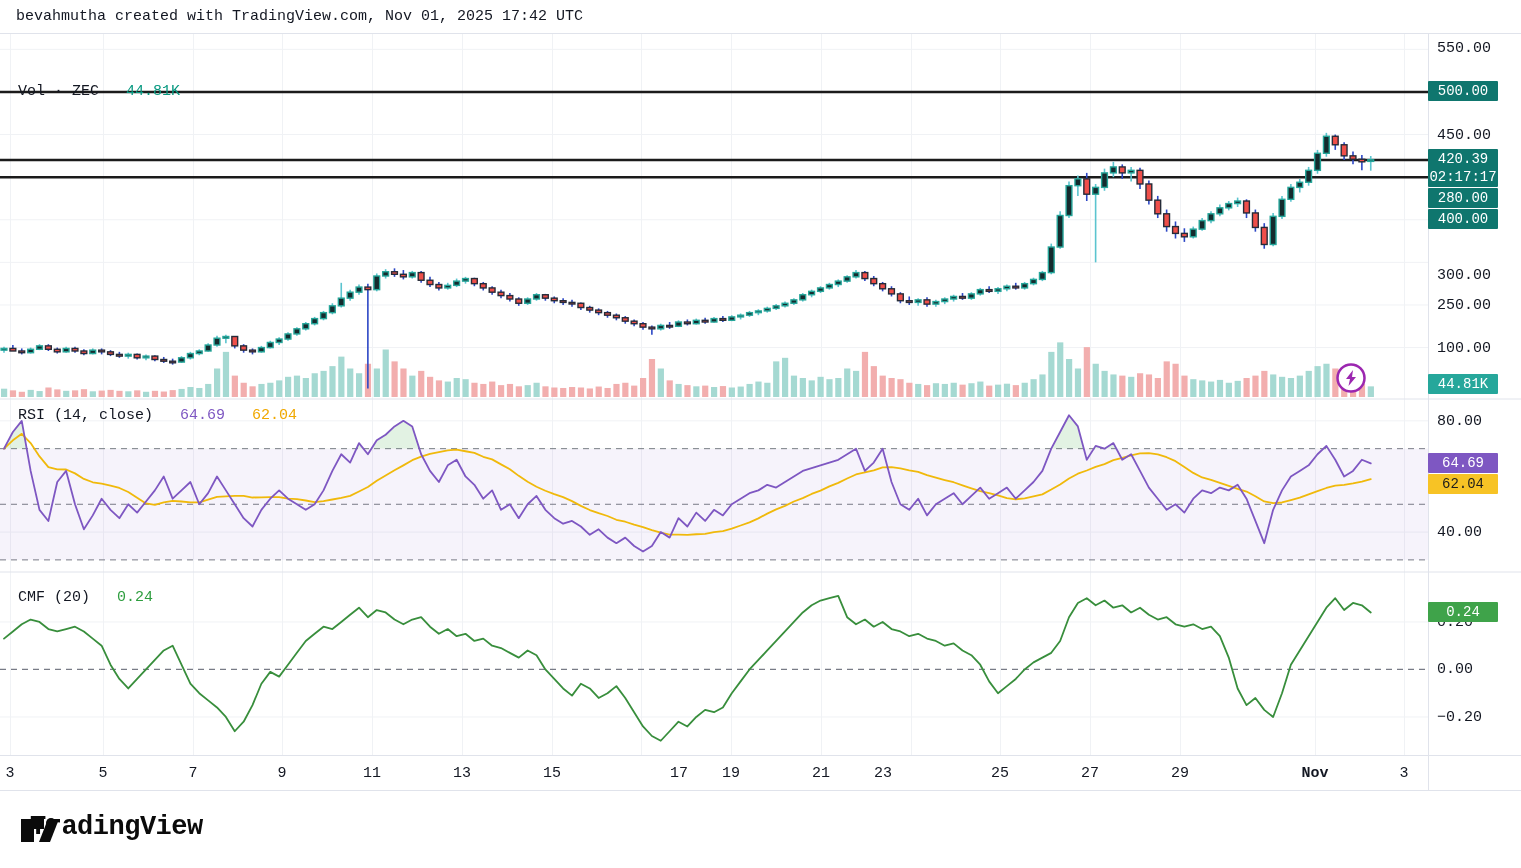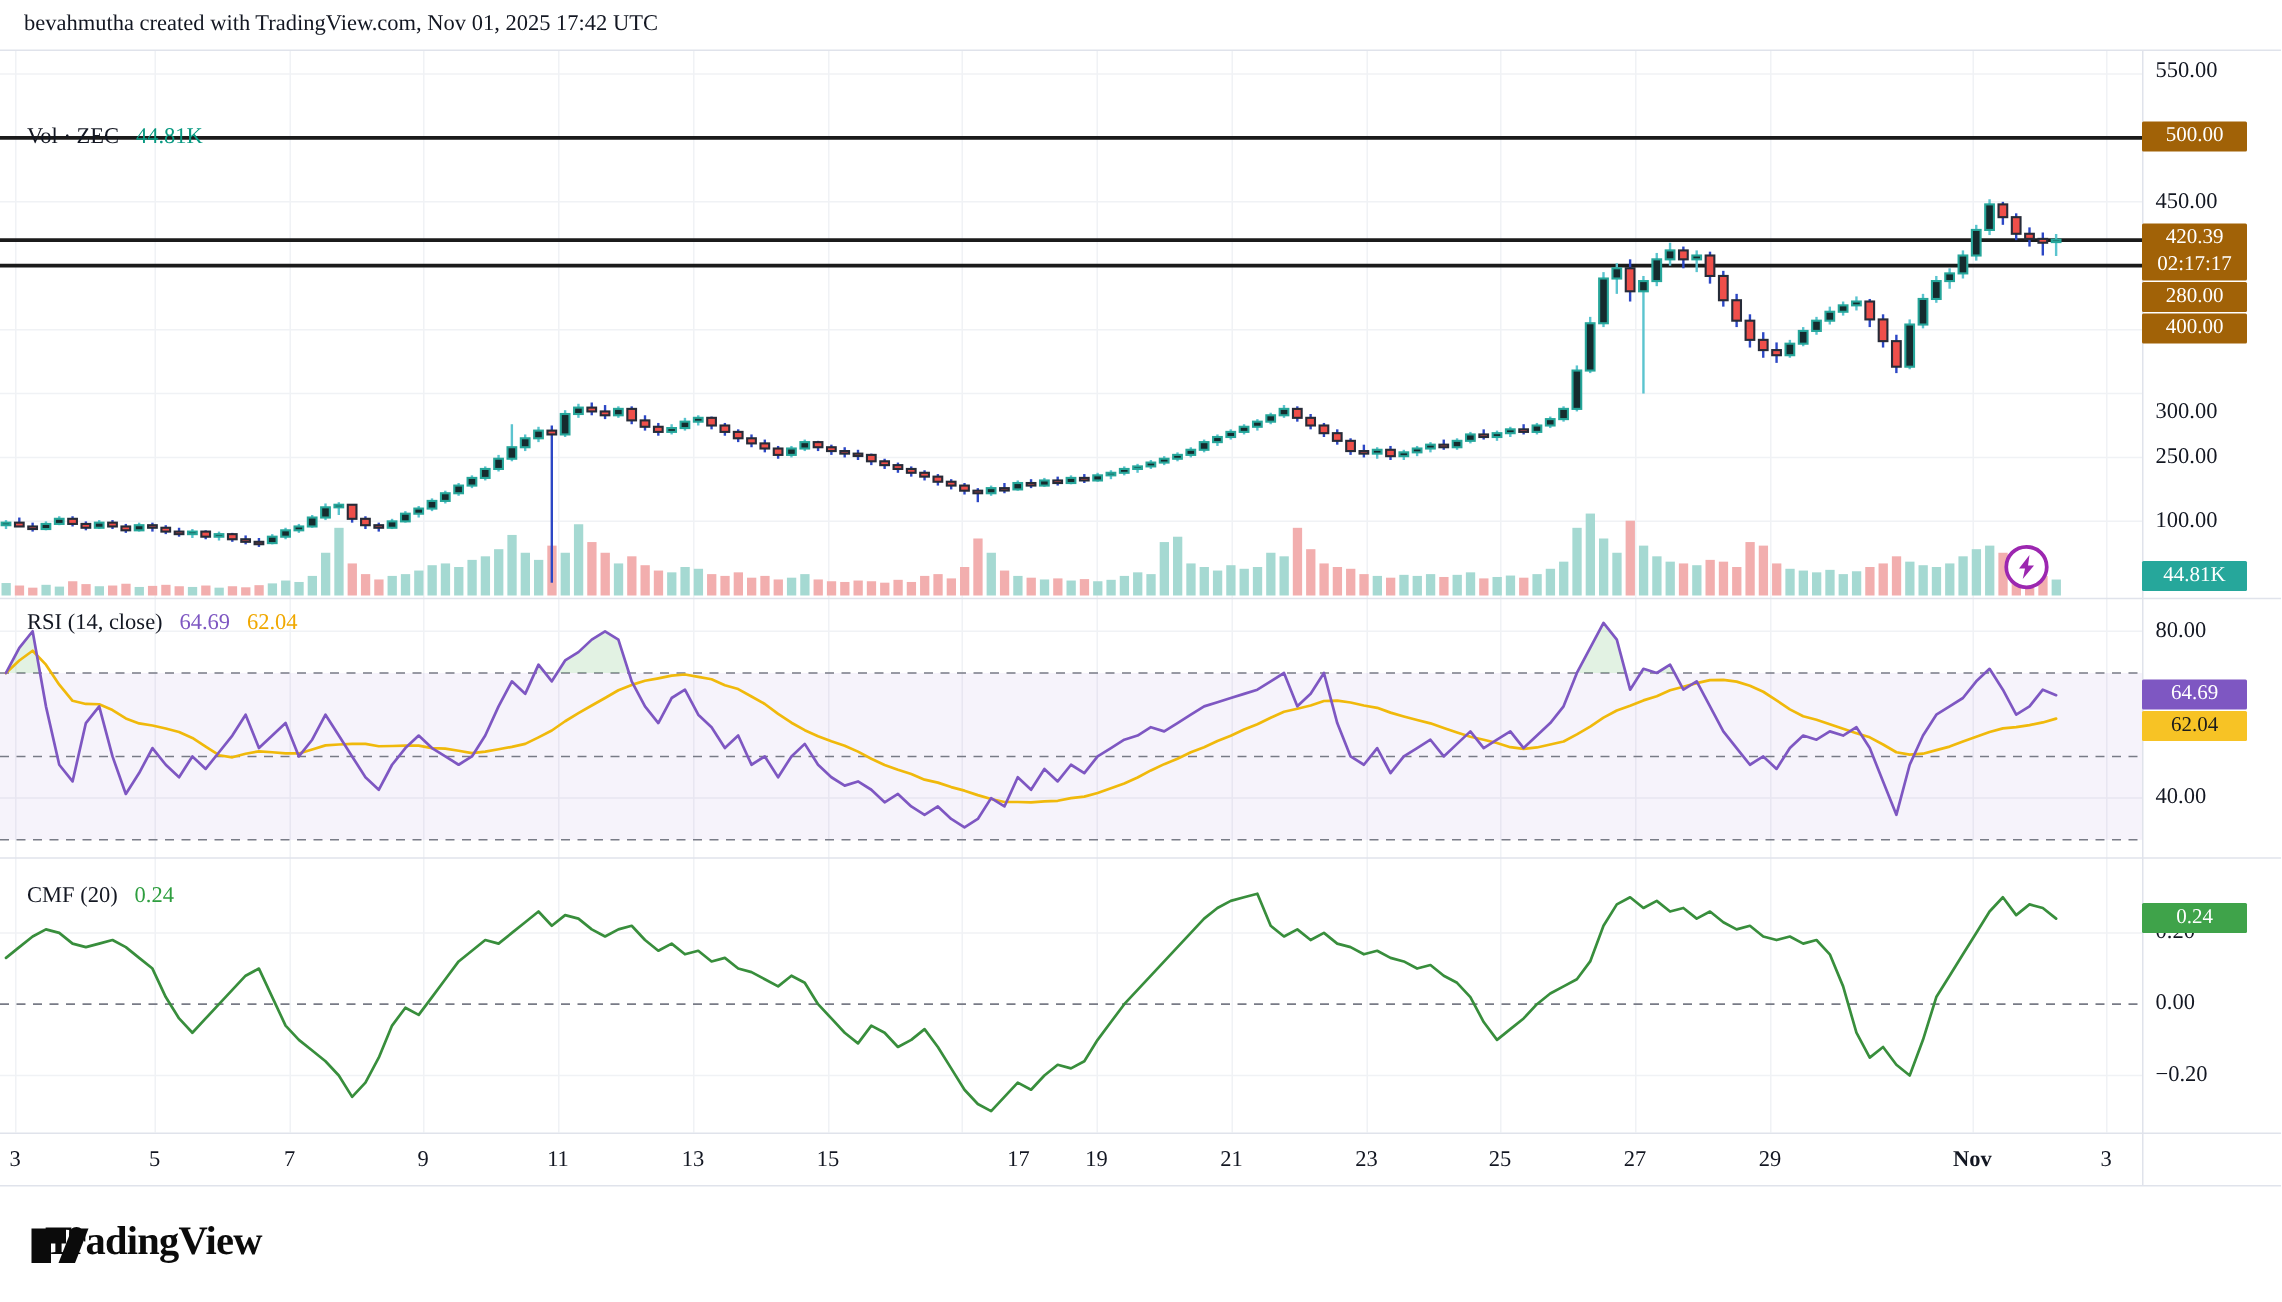--- a/index.html
+++ b/index.html
@@ -1,26 +1,26 @@
 <!DOCTYPE html>
 <html><head>
 <meta charset="utf-8">
 <style>
   html,body{margin:0;padding:0;background:#fff;}
   .stage{position:relative;width:1521px;height:868px;background:#fff;overflow:hidden;
-         font-family:Liberation Serif, serif;color:#131722;}
+         font-family:Liberation Mono, monospace;color:#131722;}
   .titlebar{position:absolute;left:16px;top:8px;font-size:15px;color:#131722;}
   .legend{position:absolute;left:18px;font-size:15px;white-space:nowrap;}
   .legend .sep{color:#131722;}
   .lv{color:#089981;}
   .purple{color:#7e57c2;} .yellow{color:#f0a800;} .green{color:#2e9e3f;}
   .axis-label{position:absolute;left:1437px;font-size:15px;color:#131722;transform:translateY(-50%);}
   .badge{position:absolute;left:1428px;width:70px;text-align:center;font-size:14px;line-height:20px;
          transform:translateY(-50%);border-radius:1px;}
-  .badge.dark{background:#a16207;color:#fff;}
+  .badge.dark{background:#0f766e;color:#fff;}
   .badge.teal{background:#26a79b;color:#fff;}
   .badge.purplebg{background:#7e57c2;color:#fff;}
   .badge.yellowbg{background:#f7c325;color:#1c1c1c;}
   .badge.greenbg{background:#3fa34a;color:#fff;}
   .tlabel{position:absolute;top:765px;transform:translateX(-50%);font-size:15px;color:#131722;}
   .tlabel.bold{font-weight:bold;}
   svg{position:absolute;left:0;top:0;}
   .footer{position:absolute;left:20px;top:812px;display:flex;align-items:center;}
   .brand{font-size:27px;font-weight:800;letter-spacing:-0.5px;color:#0b0b0b;margin-left:10px;}
   .bolt{position:absolute;left:1333px;top:360px;}
@@ -614,21 +614,21 @@
       <div class="tlabel" style="left: 10px;">3</div>
       <div class="tlabel" style="left: 103px;">5</div>
       <div class="tlabel" style="left: 193px;">7</div>
       <div class="tlabel" style="left: 282px;">9</div>
       <div class="tlabel" style="left: 372px;">11</div>
       <div class="tlabel" style="left: 462px;">13</div>
       <div class="tlabel" style="left: 552px;">15</div>
       <div class="tlabel" style="left: 679px;">17</div>
       <div class="tlabel" style="left: 731px;">19</div>
       <div class="tlabel" style="left: 821px;">21</div>
-      <div class="tlabel" style="left: 911px;">23</div>
+      <div class="tlabel" style="left: 883px;">23</div>
       <div class="tlabel" style="left: 1000px;">25</div>
       <div class="tlabel" style="left: 1090px;">27</div>
       <div class="tlabel" style="left: 1180px; text-align: center;">29</div>
       <div class="tlabel bold" style="left: 1315px;">Nov</div>
       <div class="tlabel" style="left: 1404px;">3</div>
     </div>
 
   <svg class="bolt" width="36" height="36">
     <circle cx="18" cy="18" r="13.5" fill="#ffffff" stroke="#9c27b0" stroke-width="2.5"></circle>
     <path d="M20 10 L13 19 L17 19 L15.5 26 L23 17 L19 17 Z" fill="#9c27b0"></path>

